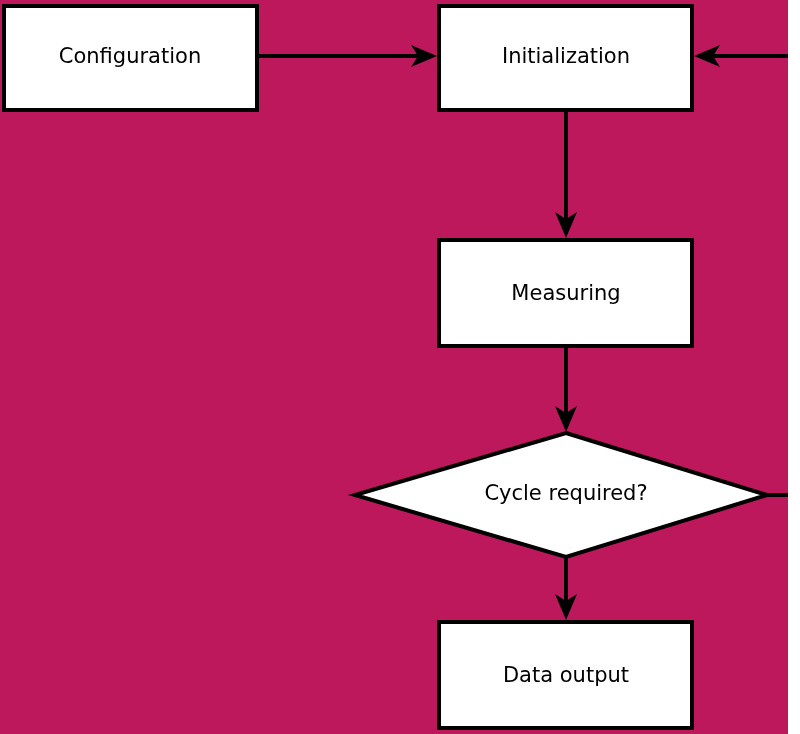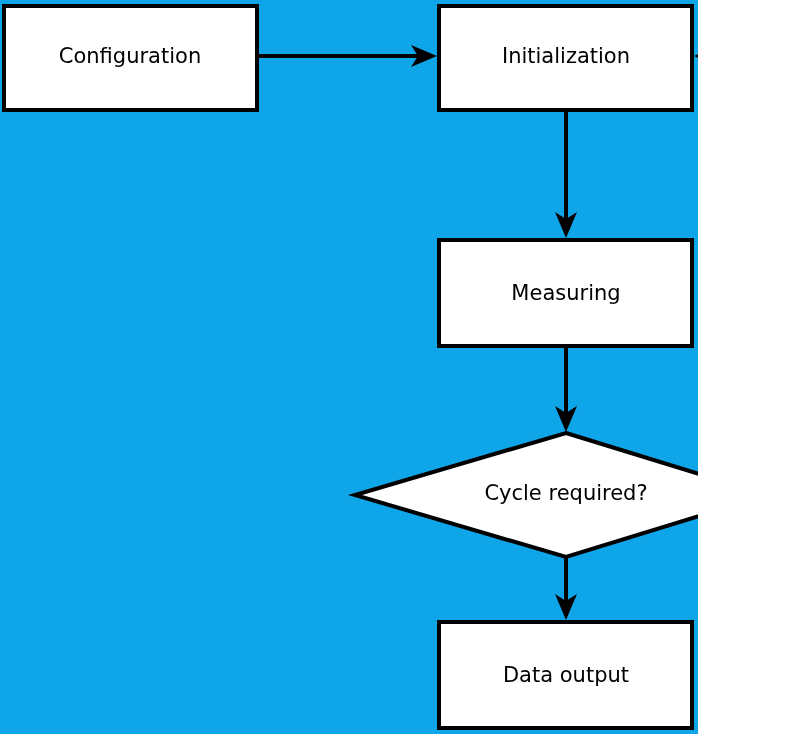--- a/index.html
+++ b/index.html
@@ -2,23 +2,23 @@
 <html><head>
 <meta charset="utf-8">
 <style>
   html, body {
     margin: 0;
     padding: 0;
     background: #ffffff;
   }
   #canvas {
     position: relative;
-    width: 698px;
+    width: 788px;
     height: 734px;
-    background: #0ea5e9;
+    background: #be185d;
     overflow: hidden;
     font-family: "DejaVu Sans", sans-serif;
   }
   svg.flow {
     position: absolute;
     left: 0;
     top: 0;
     width: 800px;
     height: 734px;
     display: block;

